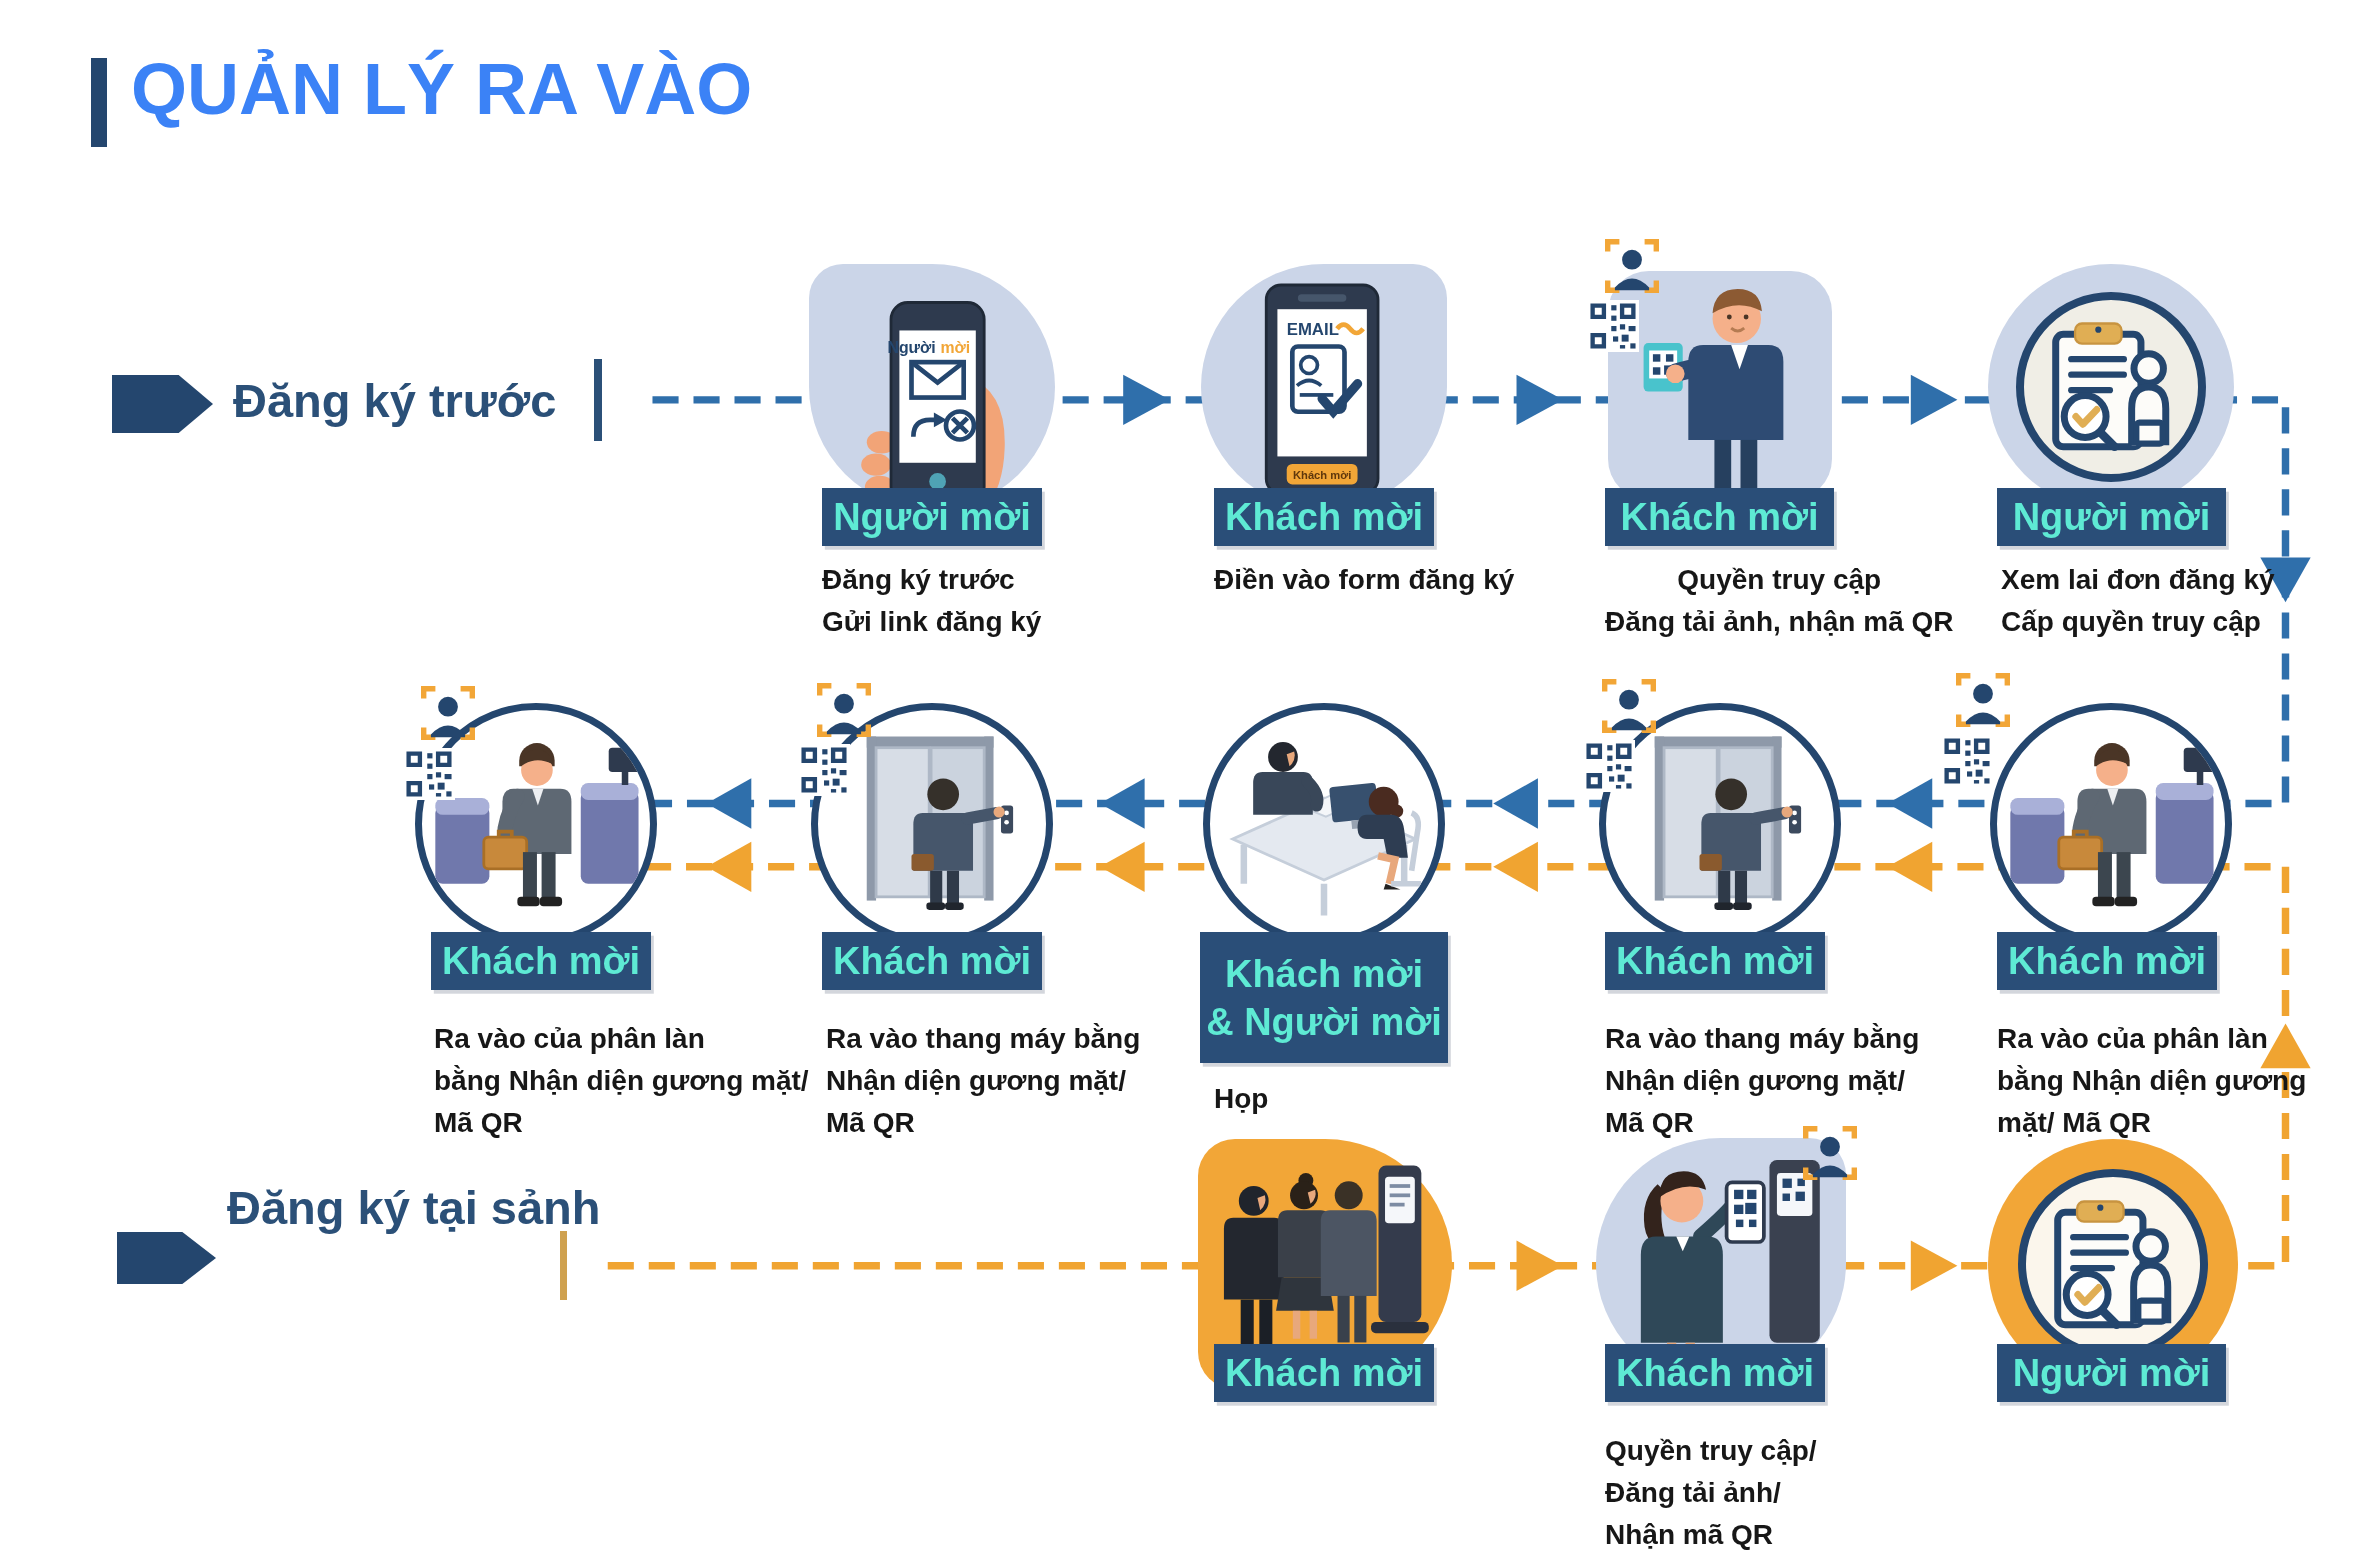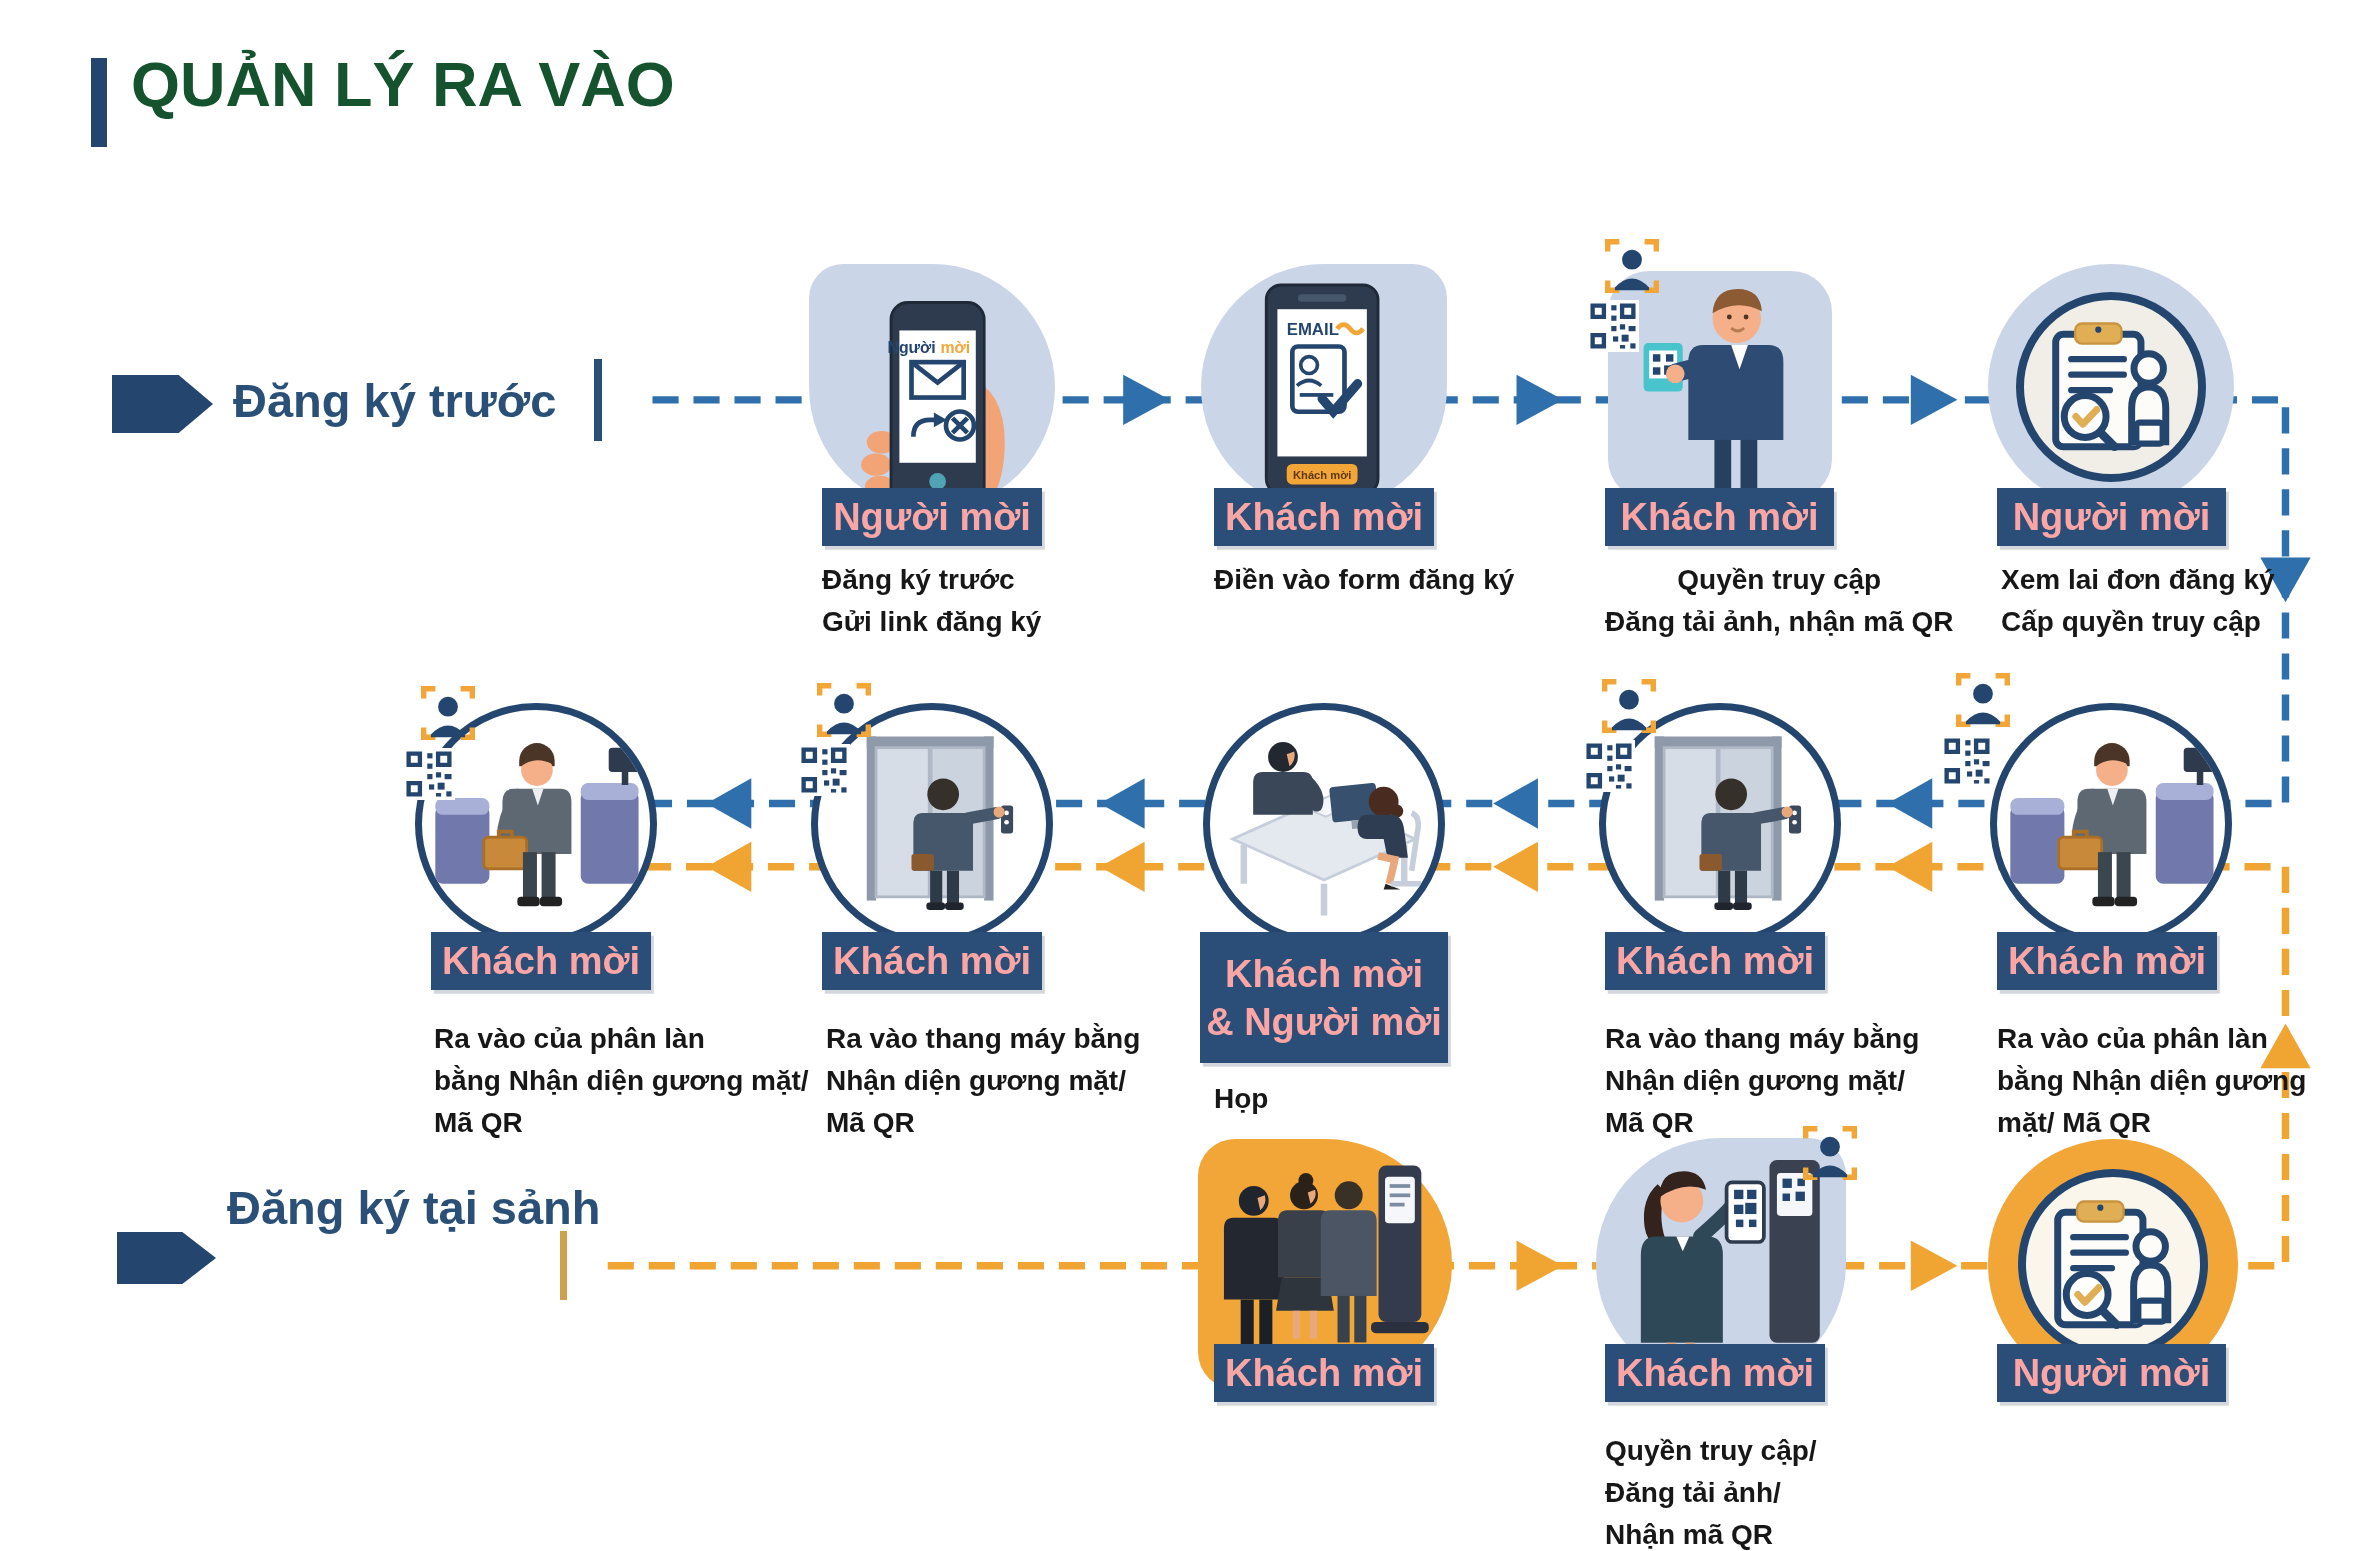--- a/index.html
+++ b/index.html
@@ -1,28 +1,28 @@
 <!DOCTYPE html>
 <html style="font-size:15px"><head>
 <meta charset="utf-8">
 <style>
   html,body{margin:0;padding:0;background:#ffffff;}
   .canvas{position:relative;width:2375px;height:1551px;background:#ffffff;overflow:hidden;
           font-family:"Liberation Sans",sans-serif;}
-  .title{position:absolute;font-size:63px;font-weight:800;color:#14532d;white-space:nowrap;z-index:5;}
+  .title{position:absolute;font-size:72px;font-weight:800;color:#3b82f6;white-space:nowrap;z-index:5;}
   .titlebar{position:absolute;background:#24466E;z-index:5;}
   .rowlabel{position:absolute;font-size:47px;font-weight:700;color:#2B5078;white-space:nowrap;z-index:5;}
   .arrowtag{position:absolute;background:#24466E;clip-path:polygon(0 0,66% 0,100% 50%,66% 100%,0 100%);z-index:5;}
   .vbar{position:absolute;z-index:5;}
   svg.conn{position:absolute;left:0;top:0;z-index:1;}
   .blob{position:absolute;background:#CBD5E8;z-index:2;}
   .circle2{position:absolute;width:242px;height:242px;border-radius:50%;background:#ffffff;
            border:7.5px solid #24466E;box-sizing:border-box;overflow:hidden;z-index:2;}
   .ill{position:absolute;z-index:3;overflow:visible;}
-  .badge{position:absolute;background:#2A4E78;color:#fca5a5;display:flex;align-items:center;justify-content:center;
+  .badge{position:absolute;background:#2A4E78;color:#5eead4;display:flex;align-items:center;justify-content:center;
          font-weight:700;font-size:38px;z-index:4;box-shadow:2.8px 3.7px 0 rgba(110,120,140,.30);white-space:nowrap;}
   .badge.two{flex-direction:column;line-height:48px;}
   .caption{position:absolute;font-size:28px;line-height:42px;font-weight:600;color:#171717;z-index:4;}
   .caption span{display:block;white-space:nowrap;}
   .mini{position:absolute;z-index:4;}
 </style>
 </head>
 <body>
 
 <div class="canvas">

